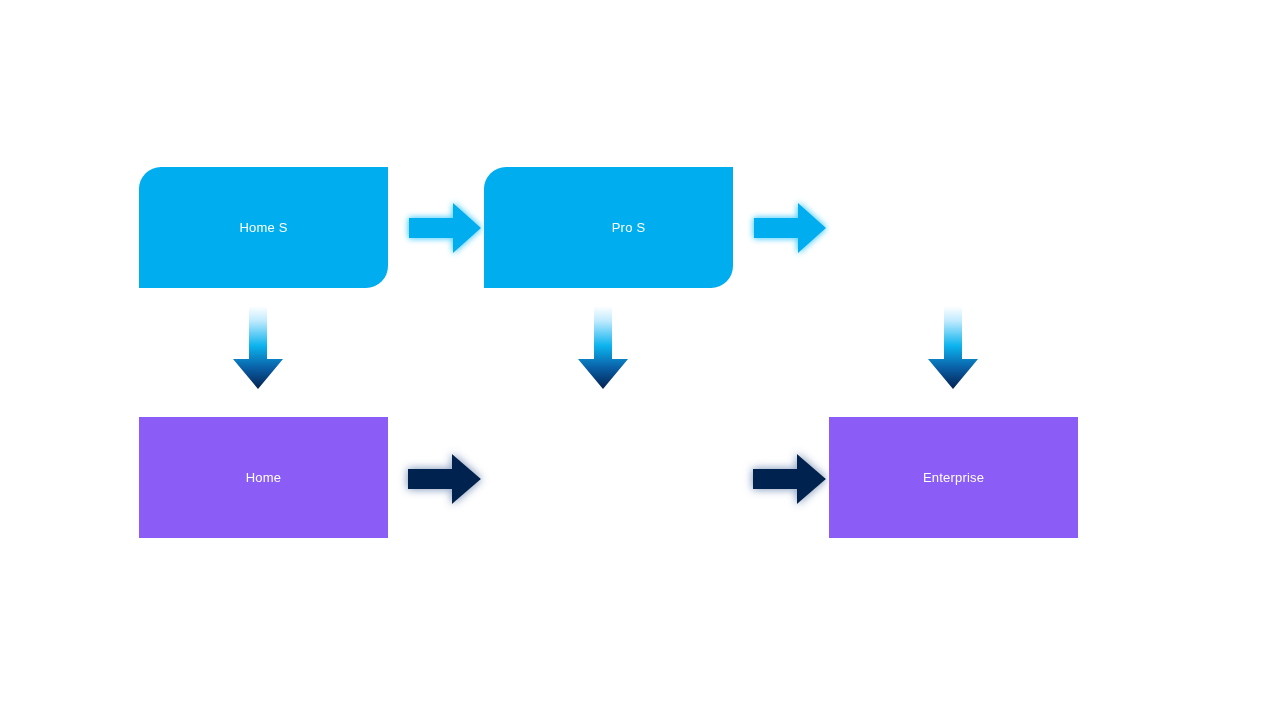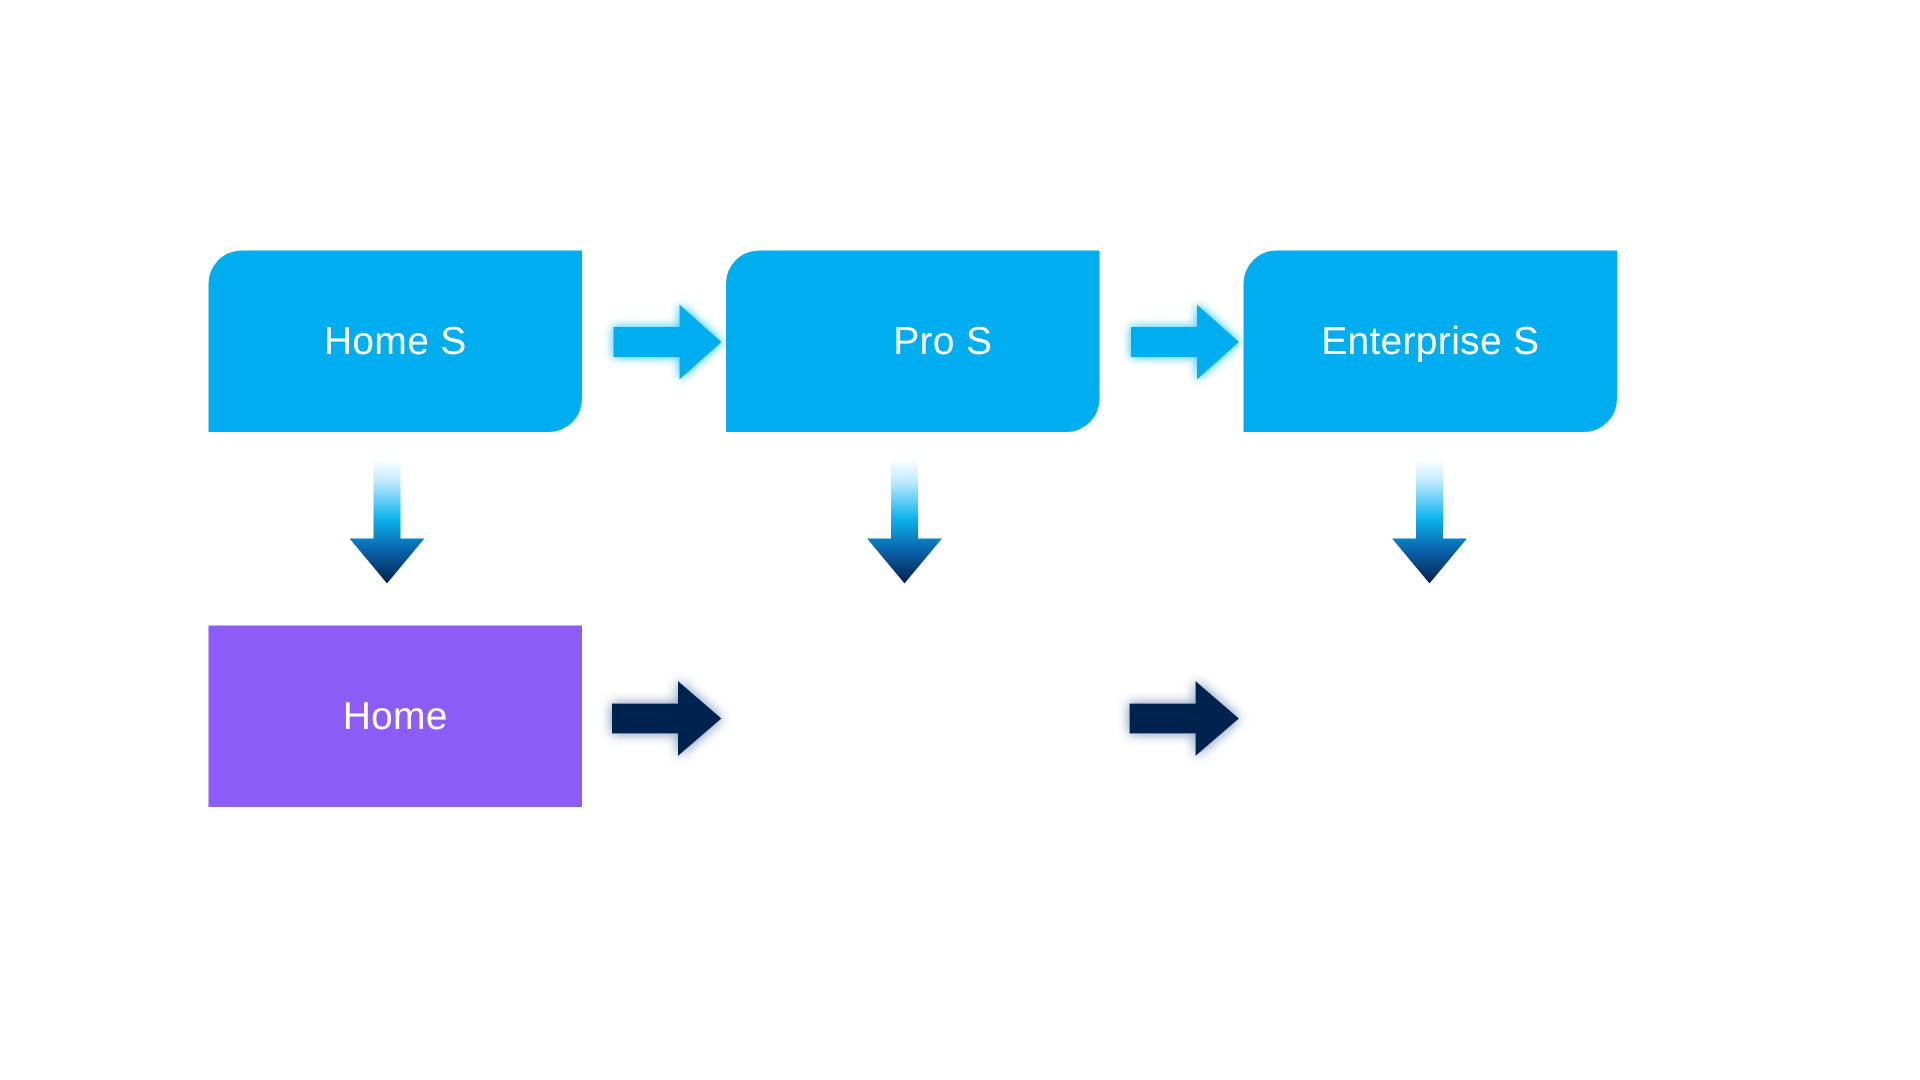--- a/index.html
+++ b/index.html
@@ -27,21 +27,21 @@
     position: absolute;
     display: flex;
     align-items: center;
     justify-content: center;
     box-sizing: border-box;
   }
 
   .node-label {
     color: #ffffff;
     font-family: "Liberation Sans", sans-serif;
-    font-size: 26px;
+    font-size: 13px;
     font-weight: 400;
     letter-spacing: 0.2px;
     line-height: 1.2;
     text-align: center;
     white-space: nowrap;
   }
 
   
   .node.tier-service {
     background: #00adef;
@@ -74,23 +74,20 @@
 <div id="canvas">
 
   <div class="node tier-service" style="left:139px; top:167px; width:249px; height:121px;">
     <span class="node-label">Home S</span>
   </div>
 
   <div class="node tier-service" style="left:484px; top:167px; width:249px; height:121px;padding-left:40px;">
     <span class="node-label">Pro S</span>
   </div>
 
-  <div class="node tier-service" style="left:829px; top:167px; width:249px; height:121px;">
-    <span class="node-label">Enterprise S</span>
-  </div>
 
   <div class="arrow" style="left:406px; top:199px; width:78px; height:58px;">
     <svg viewBox="0 0 78 58" preserveAspectRatio="none">
       <defs>
         <filter id="glowLight1" x="-60%" y="-60%" width="220%" height="220%">
           <feGaussianBlur stdDeviation="3.2" result="b"></feGaussianBlur>
           <feFlood flood-color="#59d2ff" flood-opacity="0.85" result="c"></feFlood>
           <feComposite in="c" in2="b" operator="in" result="g"></feComposite>
           <feMerge>
             <feMergeNode in="g"></feMergeNode>
@@ -164,20 +161,23 @@
       </defs>
       <path d="M21,1 L39,1 L39,54 L55,54 L30,84 L5,54 L21,54 Z" fill="url(#vgrad3)"></path>
     </svg>
   </div>
 
   <div class="node tier-product" style="left:139px; top:417px; width:249px; height:121px;">
     <span class="node-label">Home</span>
   </div>
 
 
+  <div class="node tier-product" style="left:829px; top:417px; width:249px; height:121px;">
+    <span class="node-label">Enterprise</span>
+  </div>
 
   <div class="arrow" style="left:404px; top:450px; width:80px; height:58px;">
     <svg viewBox="0 0 80 58" preserveAspectRatio="none">
       <defs>
         <filter id="glowDark1" x="-70%" y="-70%" width="240%" height="240%">
           <feGaussianBlur stdDeviation="4" result="b"></feGaussianBlur>
           <feFlood flood-color="#8fa4c4" flood-opacity="0.75" result="c"></feFlood>
           <feComposite in="c" in2="b" operator="in" result="g"></feComposite>
           <feMerge>
             <feMergeNode in="g"></feMergeNode>

